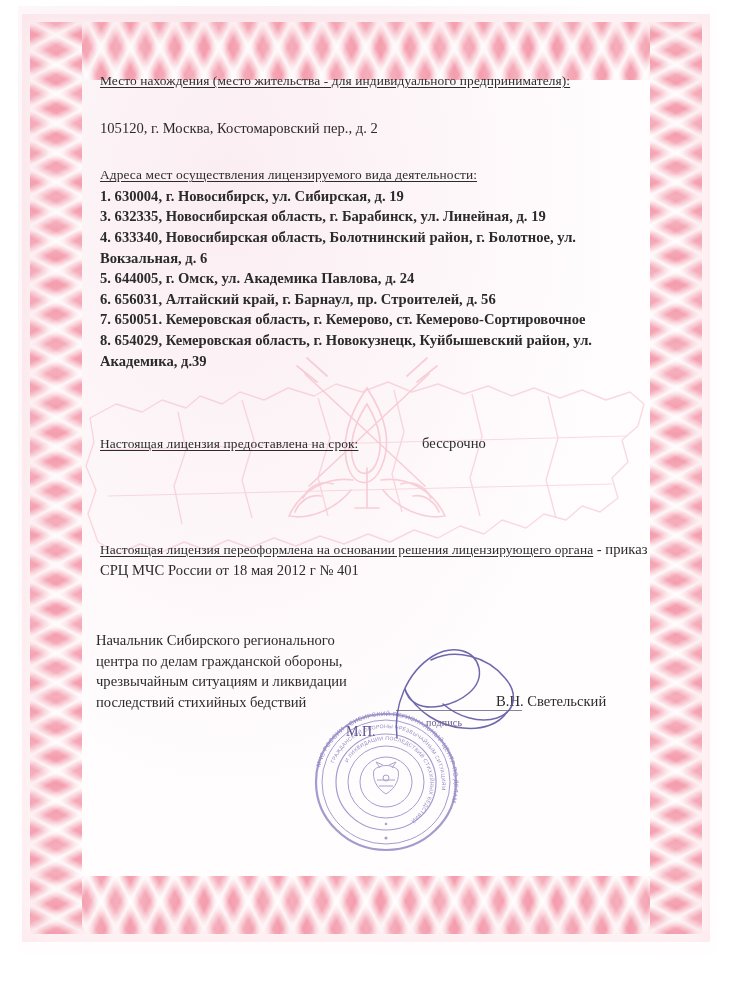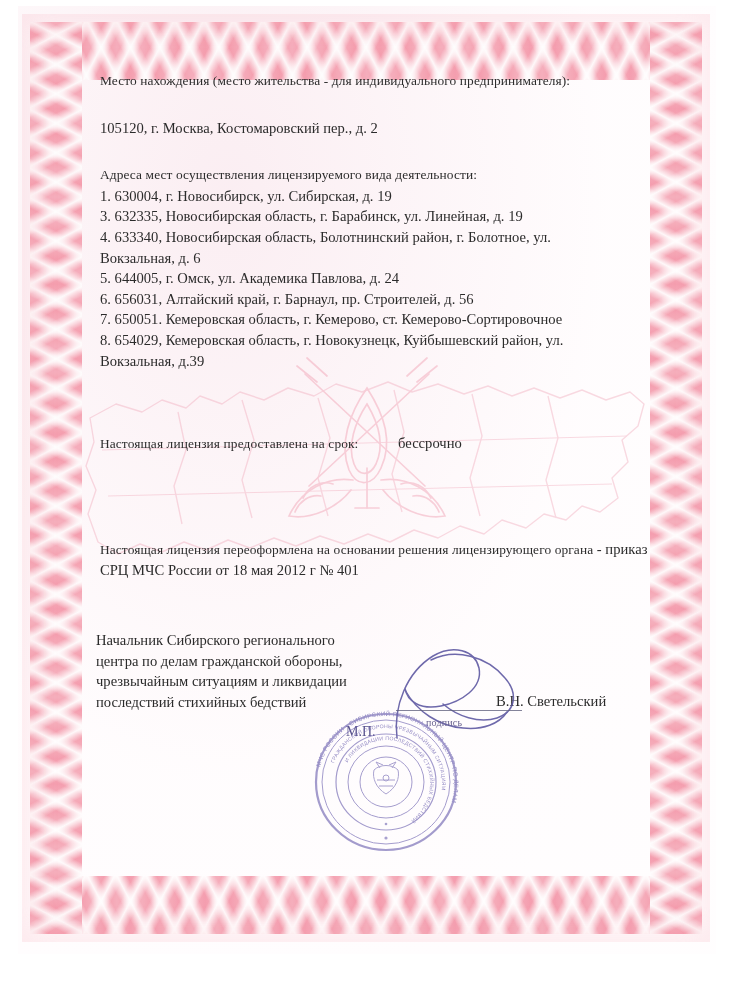--- a/index.html
+++ b/index.html
@@ -103,34 +103,35 @@
   .content {
     position: absolute;
     left: 100px;
     top: 70px;
     width: 548px;
     color: #2b2b2b;
     font-size: 14.6px;
     line-height: 20.6px;
   }
   .lbl {
+    text-decoration: underline;
     text-underline-offset: 2px;
     font-size: 13.4px;
     letter-spacing: .1px;
     color: #2c2c2c;
     display: inline;
   }
   .val { display: block; margin-top: 26px; }
-  .addr-line { display: block; white-space: nowrap; }
+  .addr-line { display: block; white-space: nowrap; font-weight: bold; }
   .gap-sm { height: 12px; }
   .gap-md { height: 26px; }
   .gap-lg { height: 36px; }
 
   .row-inline { display: block; }
-  .srok-value { display: inline-block; margin-left: 36px; }
+  .srok-value { display: inline-block; margin-left: 60px; }
 
   .para { display: block; }
   .para .lbl { display: inline; }
 
   
   .sigblock {
     position: absolute;
     left: 96px;
     top: 630px;
     width: 548px;
@@ -279,21 +280,21 @@
 
     <div>
       <span class="addr-line">1. 630004, г. Новосибирск, ул. Сибирская, д. 19</span>
       <span class="addr-line">3. 632335, Новосибирская область, г. Барабинск, ул. Линейная, д. 19</span>
       <span class="addr-line">4. 633340, Новосибирская область, Болотнинский район, г. Болотное, ул.</span>
       <span class="addr-line">Вокзальная, д. 6</span>
       <span class="addr-line">5. 644005, г. Омск, ул. Академика Павлова, д. 24</span>
       <span class="addr-line">6. 656031, Алтайский край, г. Барнаул, пр. Строителей, д. 56</span>
       <span class="addr-line">7. 650051. Кемеровская область, г. Кемерово, ст. Кемерово-Сортировочное</span>
       <span class="addr-line">8. 654029, Кемеровская область, г. Новокузнецк, Куйбышевский район, ул.</span>
-      <span class="addr-line">Вокзальная, д.39</span>
+      <span class="addr-line">Академика, д.39</span>
     </div>
 
     <div class="gap-lg"></div>
     <div class="gap-md"></div>
 
     <div class="row-inline">
       <span class="lbl">Настоящая лицензия предоставлена на срок:</span>
       <span class="srok-value">бессрочно</span>
     </div>
 

